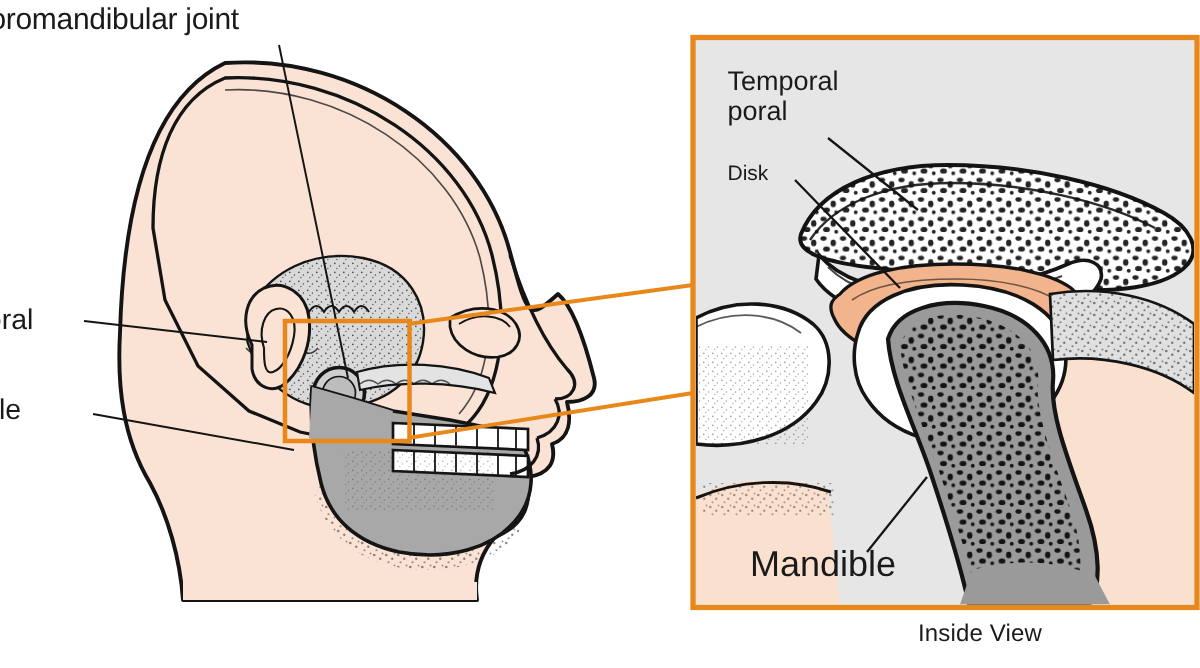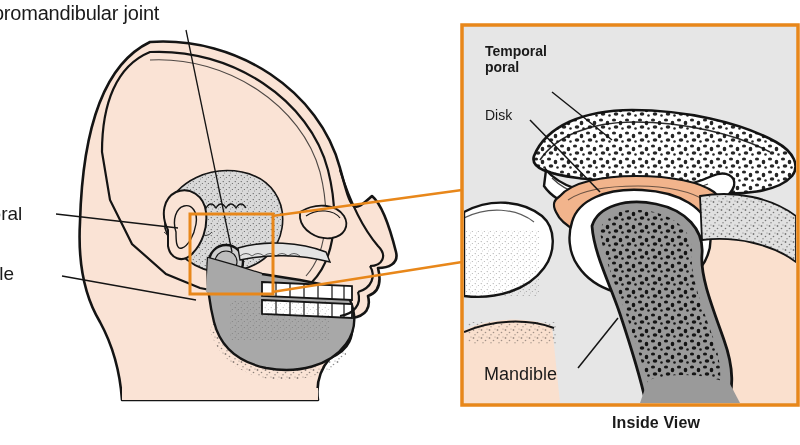--- a/index.html
+++ b/index.html
@@ -15,24 +15,24 @@
   .lbl{
     position:absolute;
     font-family:"Liberation Sans", sans-serif;
     color:#1a1a1a;
     white-space:pre;
     line-height:1.12;
   }
   #title-label{left:-18px;top:2px;font-size:20px;letter-spacing:-.2px;}
   #temporal-left{left:-20px;top:203px;font-size:19px;}
   #mandible-left{left:-26px;top:263px;font-size:19px;}
-  #temporal-inset{left:485px;top:44px;font-size:14px;font-weight:bold;}
+  #temporal-inset{left:485px;top:44px;font-size:18px;}
   #disk-inset{left:485px;top:108px;font-size:14px;}
-  #mandible-inset{left:484px;top:364px;font-size:18px;}
-  #inside-view{left:612px;top:414px;font-size:16px;font-weight:bold;letter-spacing:.1px;}
+  #mandible-inset{left:500px;top:364px;font-size:24px;}
+  #inside-view{left:612px;top:414px;font-size:16px;font-weight:normal;letter-spacing:.1px;}
 </style>
 </head>
 <body>
 
 <div id="root">
 
   <svg class="layer" viewBox="0 0 800 445">
     <defs>
 
       <pattern id="stipFine" width="6" height="6" patternUnits="userSpaceOnUse">

